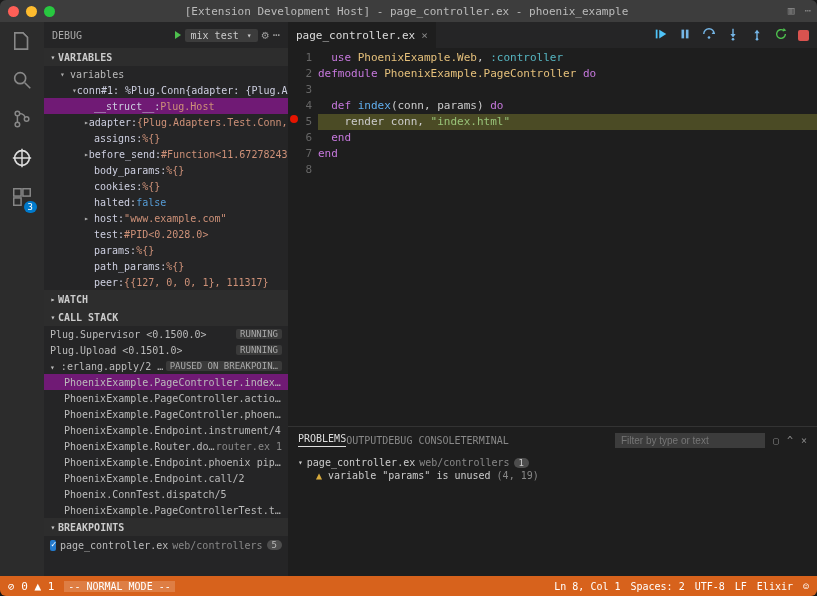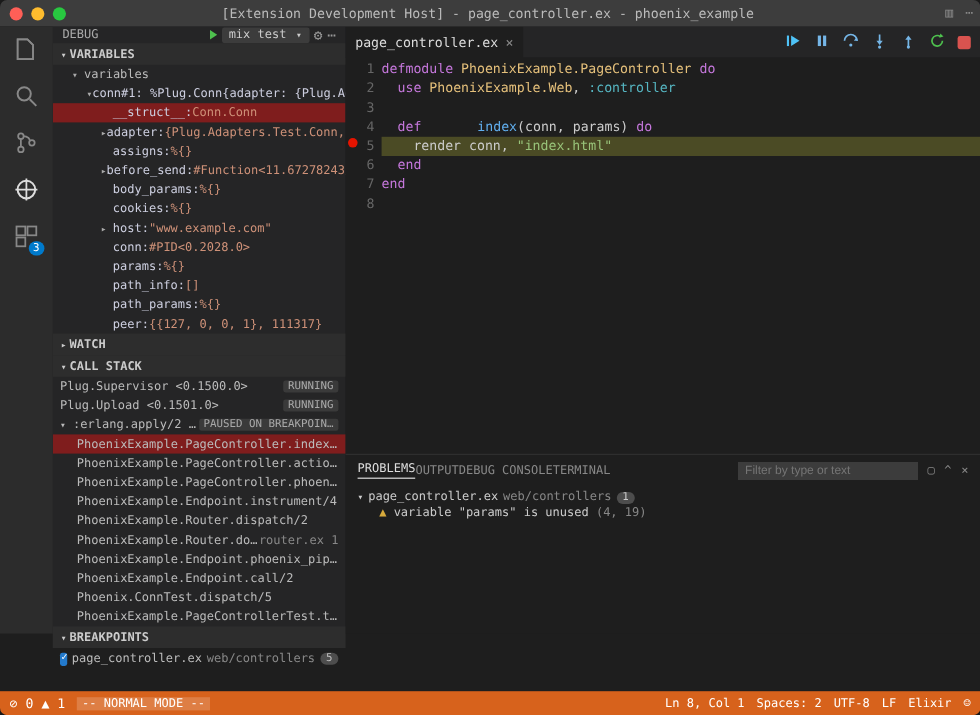--- a/index.html
+++ b/index.html
@@ -28,21 +28,21 @@
 .section-head .tw { width: 10px; text-align: center; font-size: 8px; }
 .vars-body { flex: 0 0 auto; max-height: 252px; overflow: hidden; }
 .node { display: flex; align-items: center; height: 16px; padding-left: 6px; white-space: nowrap; overflow: hidden; text-overflow: ellipsis; font-size: 10px; font-family: Menlo, monospace; }
 .node .tw { width: 10px; font-size: 8px; color: #aaa; }
 .indent1 { padding-left: 16px; }
 .indent2 { padding-left: 28px; }
 .indent3 { padding-left: 40px; }
 .key { color: #cdcfe0; }
 .val { color: #ce9178; }
 .val-bool { color: #569cd6; }
-.sel-row { background: #7f1d1d; }
+.sel-row { background: #701a75; }
 .stack-body { flex: 0 0 auto; }
 .stack-row { display: flex; align-items: center; justify-content: space-between; height: 16px; padding: 0 6px 0 6px; font-size: 10px; white-space: nowrap; overflow: hidden; }
 .stack-row .lbl { overflow: hidden; text-overflow: ellipsis; }
 .tag { font-size: 9px; background: #3a3a3a; color: #aaa; padding: 0 4px; border-radius: 2px; text-transform: uppercase; text-align: center; }
 .stack-sub { padding-left: 20px; }
 .bp-body { }
 .bp-row { display: flex; align-items: center; height: 18px; padding: 0 6px; font-size: 10px; gap: 4px; }
 .chk { width: 11px; height: 11px; background: #237acc; border-radius: 2px; position: relative; }
 .chk::after { content: "✓"; color: #fff; font-size: 9px; position: absolute; left: 1px; top: -1px; }
 .bp-badge { background: #4d4d4d; color: #bbb; border-radius: 8px; padding: 0 5px; font-size: 9px; margin-left: auto; }
@@ -56,39 +56,39 @@
 .dbg-btn .c2 { fill: #75b6e7; }
 .dbg-stop { width: 11px; height: 11px; background: #d9534f; border-radius: 2px; }
 .editor-body { flex: 1; display: flex; background: #1e1e1e; font-family: Menlo, monospace; font-size: 11px; position: relative; min-height: 0; }
 .gutter { width: 30px; text-align: right; padding-right: 6px; color: #666; line-height: 16px; padding-top: 2px; }
 .code { flex: 1; line-height: 16px; padding-top: 2px; }
 .code .line { white-space: pre; height: 16px; }
 .line.hi { background: #4b4b25; }
 .kw { color: #c678dd; }
 .mod { color: #e5c07b; }
 .sym { color: #56b6c2; }
-.fn { color: #61afef; margin-left: 40px; }
+.fn { color: #61afef; }
 .str { color: #98c379; }
 .plain { color: #ccc; }
 .bp-dot { position: absolute; left: 2px; width: 8px; height: 8px; background: #e51400; border-radius: 50%; }
 .editor-actions { position: absolute; right: 6px; top: 4px; display: flex; gap: 10px; color: #888; }
 .panel { height: 150px; background: #1e1e1e; border-top: 1px solid #333; display: flex; flex-direction: column; }
 .panel-tabs { height: 26px; display: flex; align-items: center; gap: 0; padding: 0 10px; font-size: 10px; color: #888; }
 .panel-tabs .ptab.active { color: #ddd; border-bottom: 1px solid #ddd; padding-bottom: 2px; }
 .panel-filter { margin-left: auto; }
 .panel-filter input { background: #3c3c3c; border: none; color: #ccc; font-size: 10px; padding: 2px 6px; width: 150px; }
 .panel-icons { display: flex; gap: 8px; color: #888; margin-left: 8px; }
 .panel-body { padding: 4px 10px; font-size: 10px; }
 .prob-file { display: flex; align-items: center; gap: 4px; color: #ccc; }
 .prob-file .tw { font-size: 8px; }
 .prob-count { background: #4d4d4d; border-radius: 8px; padding: 0 5px; font-size: 9px; }
 .muted { color: #888; }
 .prob-item { display: flex; align-items: center; gap: 6px; padding-left: 18px; margin-top: 2px; }
 .warn-tri { color: #d7aa3c; font-size: 10px; }
-.statusbar { height: 20px; background: #d7621c; color: #fff; display: flex; align-items: center; font-size: 10px; padding: 0 8px; gap: 10px; margin-top: 48px; }
+.statusbar { height: 20px; background: #d7621c; color: #fff; display: flex; align-items: center; font-size: 10px; padding: 0 8px; gap: 10px; }
 .statusbar .right { margin-left: auto; display: flex; gap: 10px; align-items: center; }
 .sb-mode { background: rgba(255,255,255,0.18); padding: 0 4px; }
 .sb-icon { font-size: 11px; }
 </style>
 </head>
 <body>
 
 <div class="window">
   <div class="titlebar">
     <div class="traffic">
@@ -151,21 +151,21 @@
               <span class="tw">▾</span>
               <span>variables</span>
             </div>
           <div class="node indent2">
               <span class="tw">▾</span>
               <span class="key">conn#1: %Plug.Conn{adapter: {Plug.Adapters.Tes…</span>
             </div>
           <div class="node indent3 sel-row">
               <span class="tw"></span>
               <span class="key">__struct__:</span> 
-              <span class="val">Conn.Conn</span>
+              <span class="val">Plug.Host</span>
             </div>
           <div class="node indent3">
               <span class="tw">▸</span>
               <span class="key">adapter:</span> 
               <span class="val">{Plug.Adapters.Test.Conn, %{chunks:…</span>
             </div>
           <div class="node indent3">
               <span class="tw"></span>
               <span class="key">assigns:</span> 
               <span class="val">%{}</span>
@@ -179,38 +179,38 @@
               <span class="tw"></span>
               <span class="key">body_params:</span> 
               <span class="val">%{}</span>
             </div>
           <div class="node indent3">
               <span class="tw"></span>
               <span class="key">cookies:</span> 
               <span class="val">%{}</span>
             </div>
           <div class="node indent3">
+              <span class="tw"></span>
+              <span class="key">halted:</span> 
+              <span class="val-bool">false</span>
+            </div>
+          <div class="node indent3">
               <span class="tw">▸</span>
               <span class="key">host:</span> 
               <span class="val">"www.example.com"</span>
             </div>
           <div class="node indent3">
               <span class="tw"></span>
-              <span class="key">conn:</span> 
+              <span class="key">test:</span> 
               <span class="val">#PID&lt;0.2028.0&gt;</span>
             </div>
           <div class="node indent3">
               <span class="tw"></span>
               <span class="key">params:</span> 
               <span class="val">%{}</span>
-            </div>
-          <div class="node indent3">
-              <span class="tw"></span>
-              <span class="key">path_info:</span> 
-              <span class="val">[]</span>
             </div>
           <div class="node indent3">
               <span class="tw"></span>
               <span class="key">path_params:</span> 
               <span class="val">%{}</span>
             </div>
           <div class="node indent3">
               <span class="tw"></span>
               <span class="key">peer:</span> 
               <span class="val">{{127, 0, 0, 1}, 111317}</span>
@@ -247,23 +247,20 @@
               <span class="lbl">PhoenixExample.PageController.index/2</span>
             </div>
           <div class="stack-row stack-sub">
               <span class="lbl">PhoenixExample.PageController.action/2</span>
             </div>
           <div class="stack-row stack-sub">
               <span class="lbl">PhoenixExample.PageController.phoenix_contro…</span>
             </div>
           <div class="stack-row stack-sub">
               <span class="lbl">PhoenixExample.Endpoint.instrument/4</span>
-            </div>
-          <div class="stack-row stack-sub">
-              <span class="lbl">PhoenixExample.Router.dispatch/2</span>
             </div>
           <div class="stack-row stack-sub">
               <span class="lbl">PhoenixExample.Router.do_call/2</span>
               <span class="muted"><span>router.ex</span> <span>1</span></span>
             </div>
           <div class="stack-row stack-sub">
               <span class="lbl">PhoenixExample.Endpoint.phoenix_pipeline/1</span>
             </div>
           <div class="stack-row stack-sub">
               <span class="lbl">PhoenixExample.Endpoint.call/2</span>
@@ -341,22 +338,22 @@
           <div>1</div>
             <div>2</div>
             <div>3</div>
             <div>4</div>
             <div>5</div>
             <div>6</div>
             <div>7</div>
             <div>8</div>
         </div>
         <div class="code">
+          <div class="line"><span class="kw">  use </span><span class="mod">PhoenixExample.Web</span><span class="plain">, </span><span class="sym">:controller</span></div>
           <div class="line"><span class="kw">defmodule </span><span class="mod">PhoenixExample.PageController</span><span class="kw"> do</span></div>
-          <div class="line"><span class="kw">  use </span><span class="mod">PhoenixExample.Web</span><span class="plain">, </span><span class="sym">:controller</span></div>
           <div class="line"></div>
           <div class="line"><span class="kw">  def </span><span class="fn">index</span><span class="plain">(conn, params) </span><span class="kw">do</span></div>
           <div class="line hi"><span class="plain">    render conn, </span><span class="str">"index.html"</span></div>
           <div class="line"><span class="kw">  end</span></div>
           <div class="line"><span class="kw">end</span></div>
           <div class="line"></div>
         </div>
       </div>
 
       <div class="panel">

